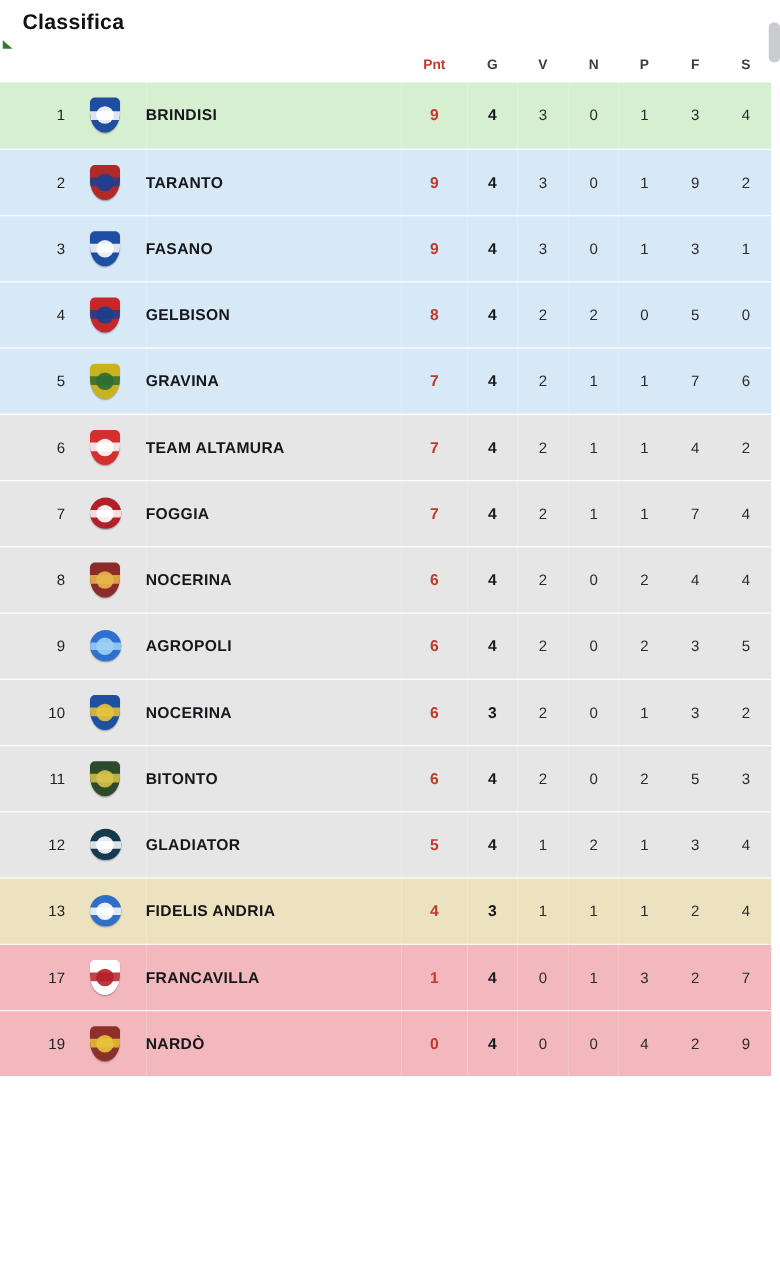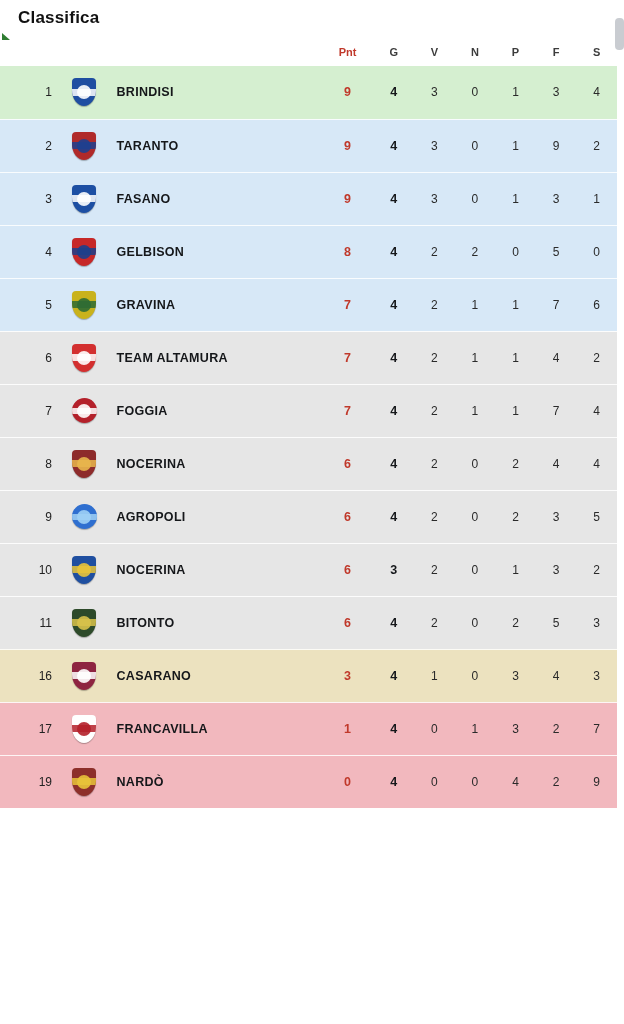--- a/index.html
+++ b/index.html
@@ -375,36 +375,53 @@
         </td>
         <td class="cell-team">BITONTO</td>
         <td class="cell-pnt">6</td>
         <td class="cell-g">4</td>
         <td class="cell-num">2</td>
         <td class="cell-num">0</td>
         <td class="cell-num">2</td>
         <td class="cell-num">5</td>
         <td class="cell-num">3</td>
       </tr>
+      <tr class="zone-mid row-sep">
+        <td class="cell-pos">12</td>
+        <td class="cell-logo">
+          <div class="crest round" style="background: rgb(21, 57, 79);">
+            <div class="band" style="background: rgb(255, 255, 255); opacity: 0.85;"></div>
+            <div class="inner" style="background: rgb(255, 255, 255); opacity: 0.9;"></div>
+          </div>
+        </td>
+        <td class="cell-team">GLADIATOR</td>
+        <td class="cell-pnt">5</td>
+        <td class="cell-g">4</td>
+        <td class="cell-num">1</td>
+        <td class="cell-num">2</td>
+        <td class="cell-num">1</td>
+        <td class="cell-num">3</td>
+        <td class="cell-num">4</td>
+      </tr>
       <tr class="zone-playout row-sep">
-        <td class="cell-pos">16</td>
-        <td class="cell-logo">
-          <div class="crest" style="background: rgb(142, 36, 64);">
-            <div class="band" style="background: rgb(255, 255, 255); opacity: 0.85;"></div>
-            <div class="inner" style="background: rgb(255, 255, 255); opacity: 0.9;"></div>
-          </div>
-        </td>
-        <td class="cell-team">CASARANO</td>
-        <td class="cell-pnt">3</td>
-        <td class="cell-g">4</td>
-        <td class="cell-num">1</td>
-        <td class="cell-num">0</td>
-        <td class="cell-num">3</td>
-        <td class="cell-num">4</td>
-        <td class="cell-num">3</td>
+        <td class="cell-pos">13</td>
+        <td class="cell-logo">
+          <div class="crest round" style="background: rgb(47, 111, 201);">
+            <div class="band" style="background: rgb(255, 255, 255); opacity: 0.85;"></div>
+            <div class="inner" style="background: rgb(255, 255, 255); opacity: 0.9;"></div>
+          </div>
+        </td>
+        <td class="cell-team">FIDELIS ANDRIA</td>
+        <td class="cell-pnt">4</td>
+        <td class="cell-g">3</td>
+        <td class="cell-num">1</td>
+        <td class="cell-num">1</td>
+        <td class="cell-num">1</td>
+        <td class="cell-num">2</td>
+        <td class="cell-num">4</td>
       </tr>
       <tr class="zone-releg row-sep">
         <td class="cell-pos">17</td>
         <td class="cell-logo">
           <div class="crest" style="background: rgb(255, 255, 255);">
             <div class="band" style="background: rgb(180, 32, 42); opacity: 0.85;"></div>
             <div class="inner" style="background: rgb(180, 32, 42); opacity: 0.9;"></div>
           </div>
         </td>
         <td class="cell-team">FRANCAVILLA</td>

